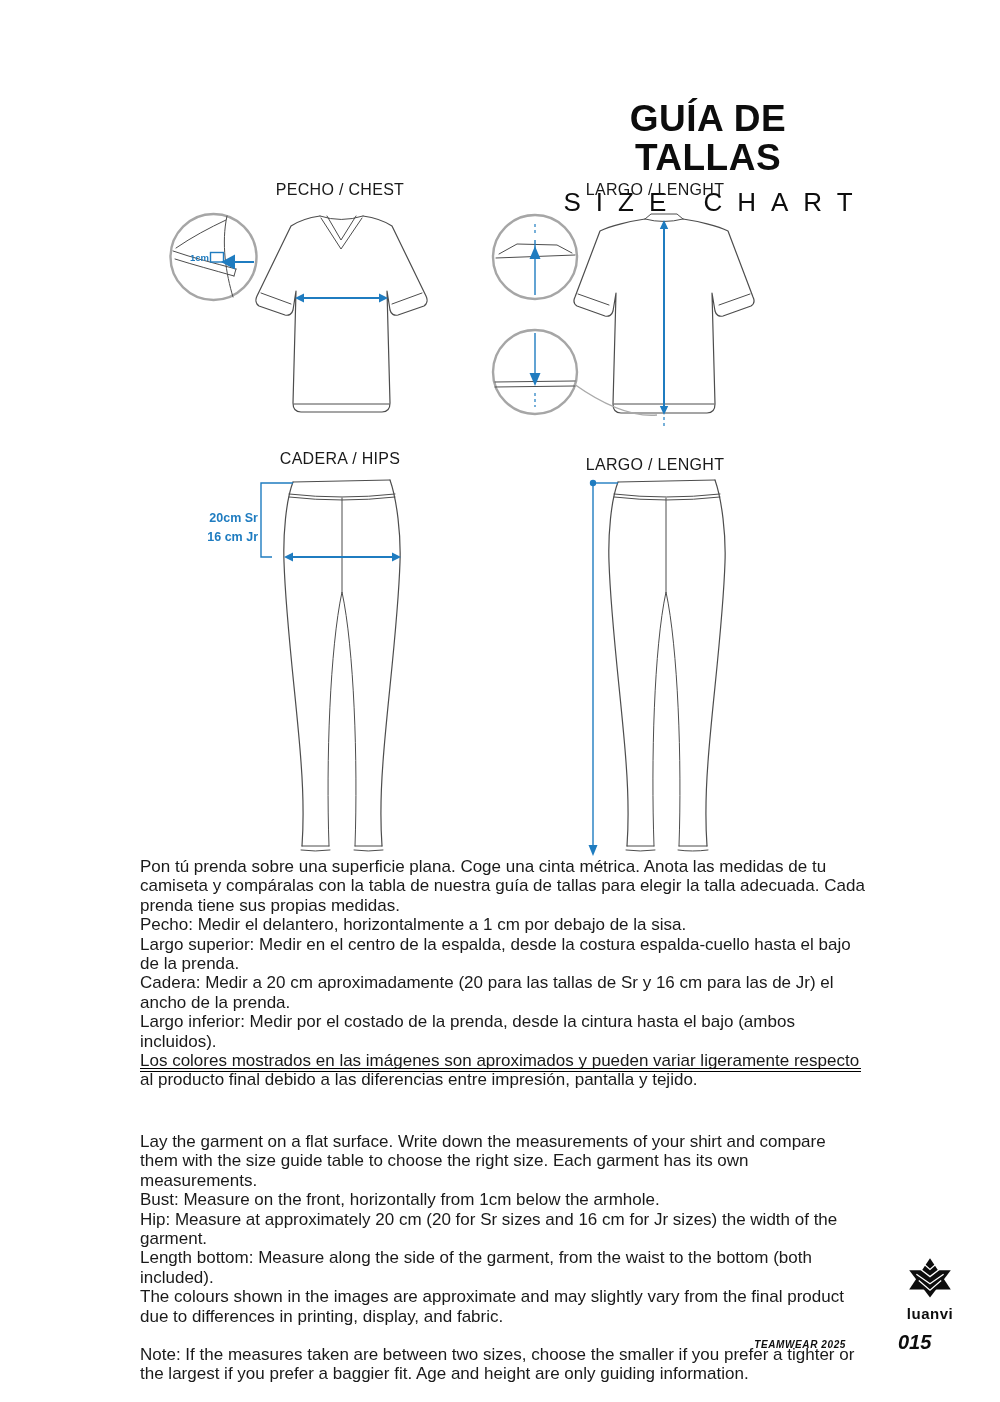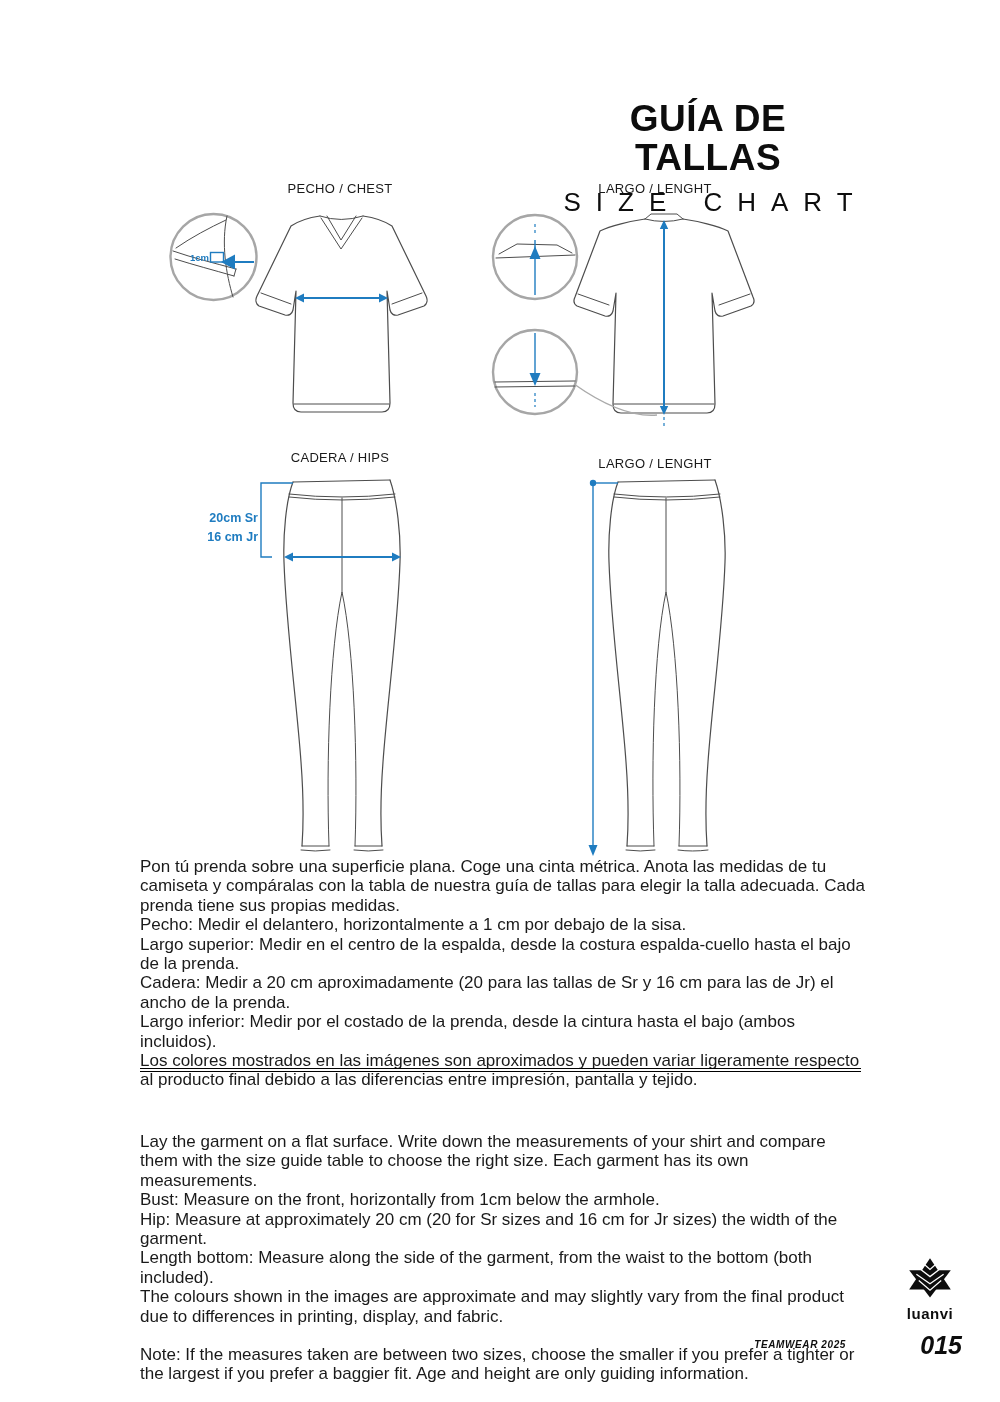--- a/index.html
+++ b/index.html
@@ -5,21 +5,21 @@
   * { margin:0; padding:0; box-sizing:border-box; }
   html,body { background:#ffffff; }
   .page {
     position:relative; width:1000px; height:1402px; background:#ffffff;
     font-family:"Liberation Sans", sans-serif; color:#1a1a1a; overflow:hidden;
   }
   .title-block { position:absolute; left:552px; top:100px; width:312px; text-align:center; }
   .title-main  { font-size:37px; font-weight:bold; letter-spacing:0.5px; color:#0d0d0d; line-height:1.05; }
   .title-sub   { font-size:26px; font-weight:400; letter-spacing:15px; margin-right:-15px; color:#0d0d0d; margin-top:9px; }
 
-  .fig-label { position:absolute; width:200px; text-align:center; font-size:13px; letter-spacing:0.3px; color:#1a1a1a; }
+  .fig-label { position:absolute; width:200px; text-align:center; font-size:16px; letter-spacing:0.3px; color:#1a1a1a; }
   #lbl-chest  { left:240px; top:181px; }
   #lbl-len-top{ left:555px; top:181px; }
   #lbl-hips   { left:240px; top:450px; }
   #lbl-len-bot{ left:555px; top:456px; }
 
   svg { position:absolute; overflow:visible; }
   .outline { fill:none; stroke:#4d4d4d; stroke-width:1.2; stroke-linejoin:round; stroke-linecap:round; }
   .thin    { fill:none; stroke:#4d4d4d; stroke-width:1; stroke-linejoin:round; stroke-linecap:round; }
   .circle  { fill:#ffffff; stroke:#a6a6a6; stroke-width:2.4; }
   .blue-ln { fill:none; stroke:#1f7cc0; stroke-width:2; }
@@ -34,22 +34,22 @@
   #copy-en { top:1092px;margin-top:40px; }
   .copy p { margin:0; }
   .copy .note { margin-top:19px; }
   .divider { position:absolute; left:140px; top:1068px; width:721px; height:4px;
              border-top:1.6px solid #000; border-bottom:1.4px solid #000; }
 
   .teamwear { position:absolute; left:690px; top:1339px; width:156px; text-align:right;
               font-size:10px; font-weight:bold; font-style:italic; letter-spacing:0.6px; color:#0d0d0d; }
   .brand-box { position:absolute; left:898px; top:1256px; width:64px; text-align:center; }
   .brand-name { font-size:15px; font-weight:bold; letter-spacing:0.5px; color:#0d0d0d; margin-top:-1px; }
-  .page-num { position:absolute; left:898px; top:1331px; width:64px; text-align:right;
-              font-size:25px; font-weight:bold; font-style:italic; color:#0d0d0d; }
+  .page-num { position:absolute; left:898px; top:1331px; width:64px; text-align:left;
+              font-size:20px; font-weight:bold; font-style:italic; color:#0d0d0d; }
 </style>
 </head>
 <body>
 
 <div class="page">
 
   <div class="title-block">
     <div class="title-main">GUÍA DE TALLAS</div>
     <div class="title-sub">SIZE CHART</div>
   </div>

